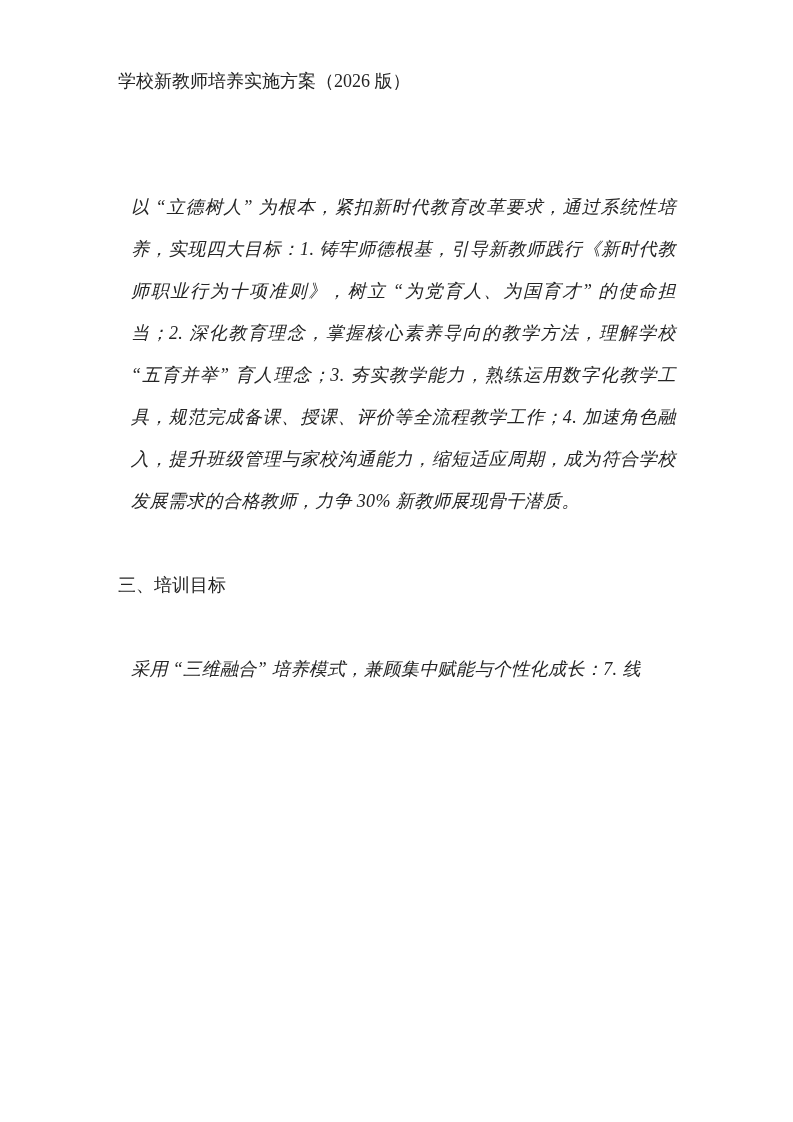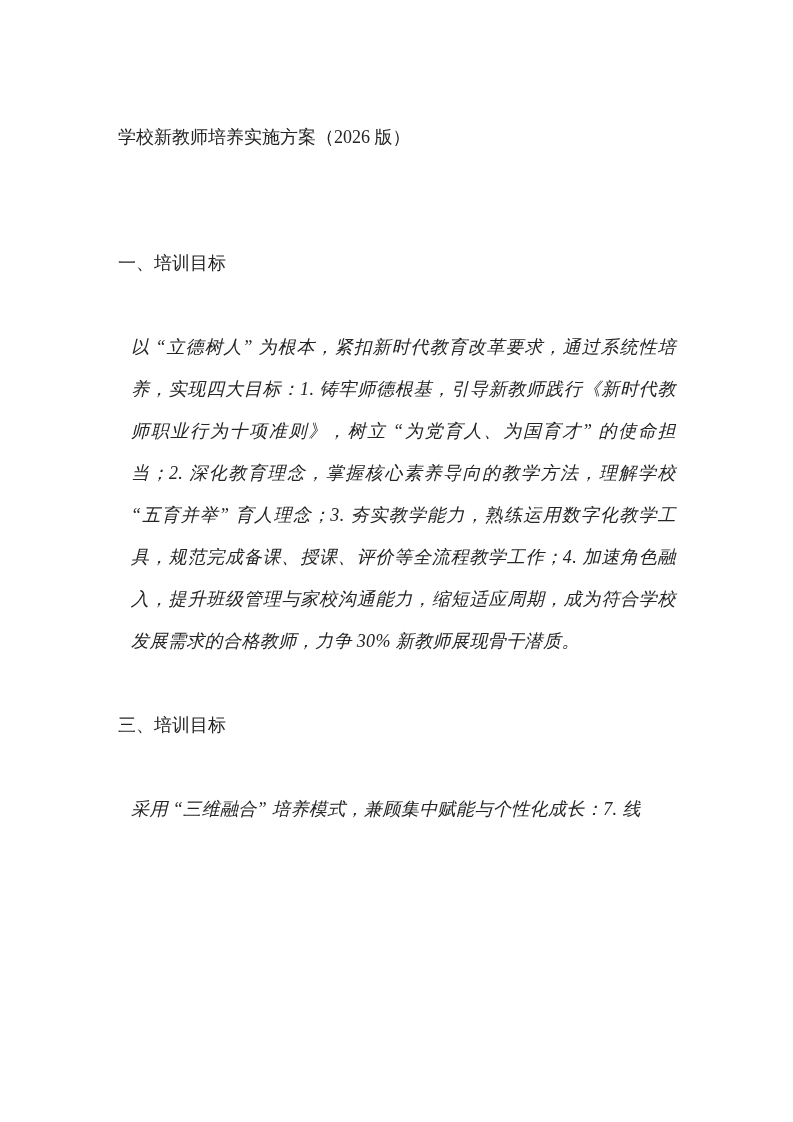--- a/index.html
+++ b/index.html
@@ -6,21 +6,21 @@
     margin: 0;
     padding: 0;
     background: #ffffff;
   }
   .page {
     position: relative;
     width: 793px;
     height: 1122px;
     box-sizing: border-box;
     background: #ffffff;
-    padding: 116px 117px 0 118px;
+    padding: 60px 117px 0 118px;
     overflow: hidden;
     font-family: "Liberation Serif", "DejaVu Serif", serif;
     font-size: 18px;
     line-height: 42px;
     color: #242424;
   }
   .doc-title {
     margin: 0 0 84px 0;
     text-align: left;
     font-weight: normal;
@@ -43,21 +43,20 @@
   }
 </style>
 </head>
 <body>
 
 <div class="page">
 
   <p class="doc-title">学校新教师培养实施方案（2026 版）</p>
 
   <section class="doc-section">
-    <p class="sec-heading">一、培训目标</p>
     <p class="sec-body">以 “立德树人” 为根本，紧扣新时代教育改革要求，通过系统性培养，实现四大目标：1. 铸牢师德根基，引导新教师践行《新时代教师职业行为十项准则》，树立 “为党育人、为国育才” 的使命担当；2. 深化教育理念，掌握核心素养导向的教学方法，理解学校 “五育并举” 育人理念；3. 夯实教学能力，熟练运用数字化教学工具，规范完成备课、授课、评价等全流程教学工作；4. 加速角色融入，提升班级管理与家校沟通能力，缩短适应周期，成为符合学校发展需求的合格教师，力争 30% 新教师展现骨干潜质。</p>
   </section>
 
 
   <section class="doc-section">
     <p class="sec-heading">三、培训目标</p>
     <p class="sec-body">采用 “三维融合” 培养模式，兼顾集中赋能与个性化成长：7. 线</p>
   </section>
 
 </div>

